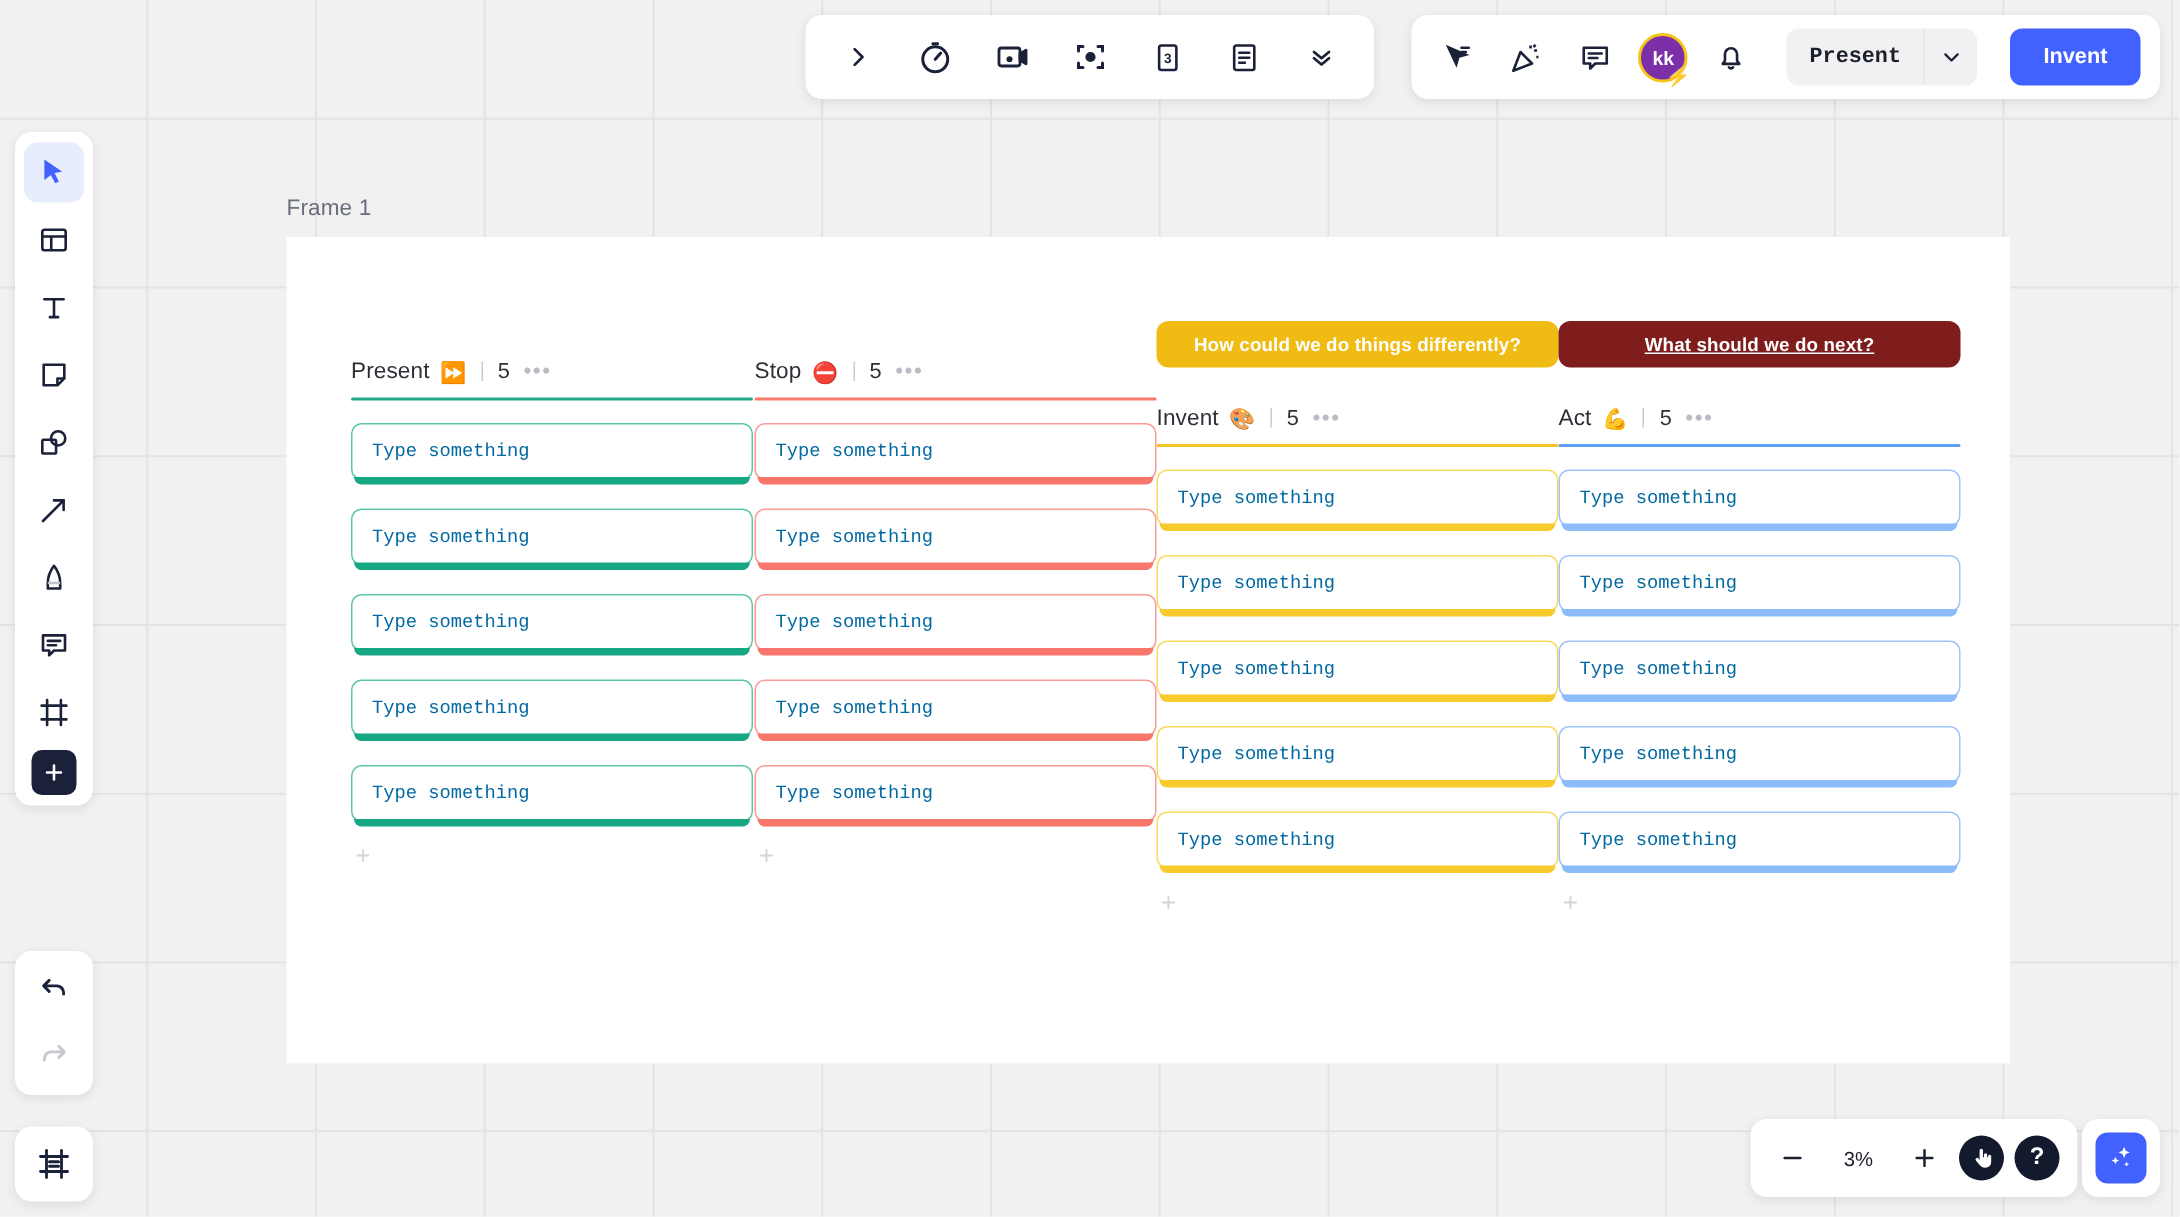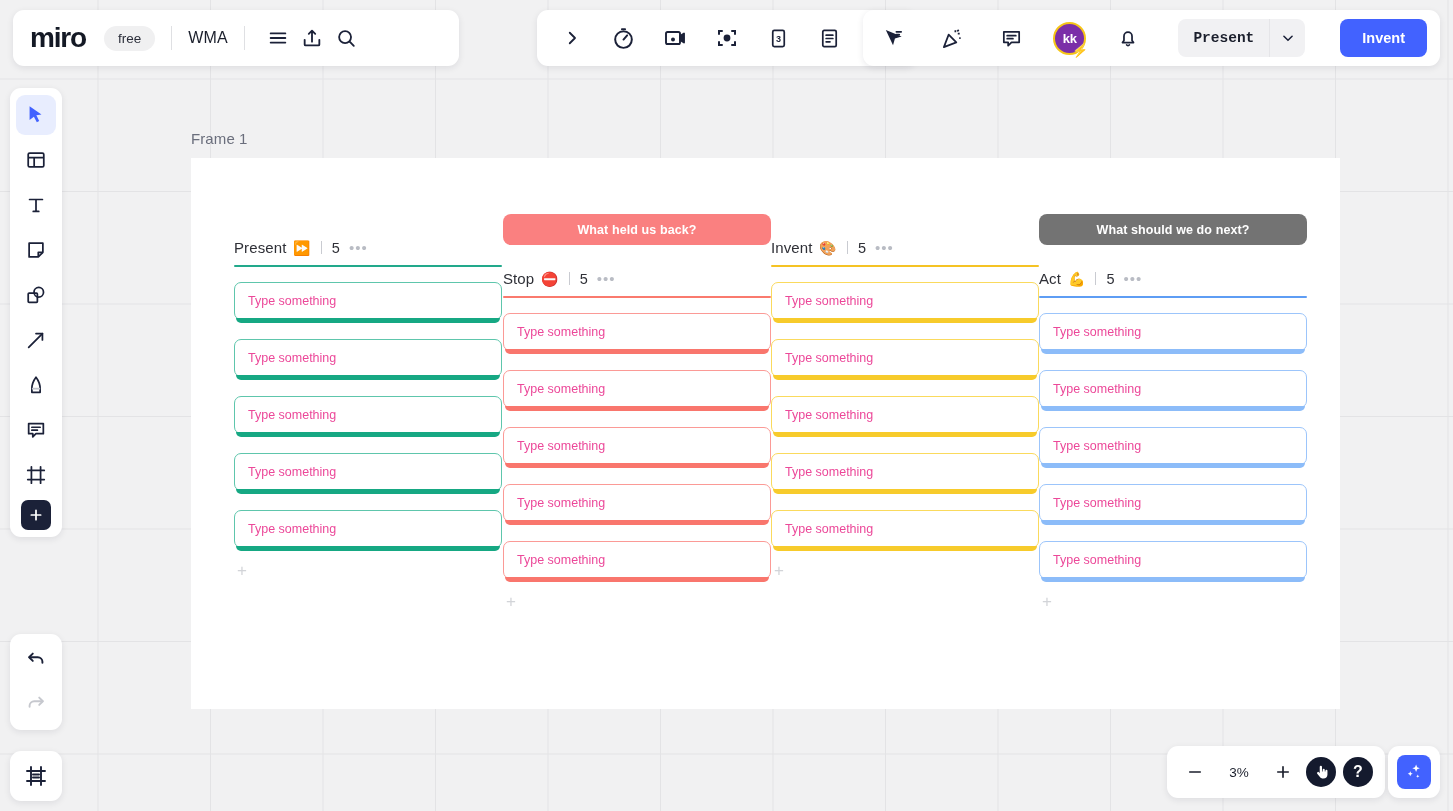--- a/index.html
+++ b/index.html
@@ -69,21 +69,21 @@
   .cards { margin-top: 15px; }
   .card {
     position: relative;
     height: 38px; margin-bottom: 19px;
     border-radius: 7px;
     background: #ffffff;
     display: flex; align-items: center;
   }
   .card .ph {
     padding-left: 13px;
-    font-size: 12.5px; color: #ec4899;
+    font-size: 12.5px; color: #0369a1; font-family: Liberation Mono, monospace;
   }
   .card::after {
     content: ""; position: absolute;
     left: 1px; right: 1px; bottom: -4px; height: 5px;
     border-radius: 0 0 7px 7px;
   }
   .addbtn {
     margin-top: -4px;
     width: 16px; height: 16px;
     color: #d2d4d8; font-size: 17px; line-height: 15px;
@@ -117,21 +117,21 @@
     background: #fff; border-radius: 11px;
     box-shadow: 0 2px 7px rgba(20,22,40,.09);
     display: flex; align-items: center; justify-content: space-between;
     padding: 0 18px;
   }
   .rightbar {
     position: absolute; right: 13px; top: 10px;
     height: 56px;
     background: #fff; border-radius: 11px;
     box-shadow: 0 2px 7px rgba(20,22,40,.09);
-    display: flex; align-items: center; padding: 0 13px; gap: 25px;
+    display: flex; align-items: center; padding: 0 13px; gap: 12px;
   }
   .avatar {
     position: relative; width: 33px; height: 33px; border-radius: 50%;
     background: #7b2fa8; border: 2.5px solid #f5c518;
     display: flex; align-items: center; justify-content: center;
     color: #fff; font-size: 13px; font-weight: bold; cursor: pointer;
   }
   .avatar .bolt {
     position: absolute; right: -4px; bottom: -4px;
     font-size: 13px; line-height: 1; color: #f5c518;
@@ -244,21 +244,20 @@
               <div class="card" style="border: 1.5px solid rgb(94, 198, 172); --b: #16a883;">
                 <span class="ph">Type something</span>
               </div>
               <div class="card" style="border: 1.5px solid rgb(94, 198, 172); --b: #16a883;">
                 <span class="ph">Type something</span>
               </div>
             </div>
             <div class="addbtn">+</div>
           </div>
           <div class="col">
-            <div class="pill" style="background: rgb(250, 128, 128);">What held us back?</div>
             <div class="colmeta">
               <span class="cname">Stop</span>
               <span class="cemoji">⛔</span>
               <span class="sep"></span>
               <span class="ccount">5</span>
               <span class="cdots">•••</span>
             </div>
             <div class="colrule" style="background: rgb(250, 122, 110);"></div>
             <div class="cards">
               <div class="card" style="border: 1.5px solid rgb(251, 154, 150); --b: #f9766d;">
@@ -273,20 +272,21 @@
               <div class="card" style="border: 1.5px solid rgb(251, 154, 150); --b: #f9766d;">
                 <span class="ph">Type something</span>
               </div>
               <div class="card" style="border: 1.5px solid rgb(251, 154, 150); --b: #f9766d;">
                 <span class="ph">Type something</span>
               </div>
             </div>
             <div class="addbtn">+</div>
           </div>
           <div class="col">
+            <div class="pill" style="background: rgb(240, 187, 18);">How could we do things differently?</div>
             <div class="colmeta">
               <span class="cname">Invent</span>
               <span class="cemoji">🎨</span>
               <span class="sep"></span>
               <span class="ccount">5</span>
               <span class="cdots">•••</span>
             </div>
             <div class="colrule" style="background: rgb(245, 195, 36);"></div>
             <div class="cards">
               <div class="card" style="border: 1.5px solid rgb(250, 218, 93); --b: #f7cb2b;">
@@ -301,21 +301,21 @@
               <div class="card" style="border: 1.5px solid rgb(250, 218, 93); --b: #f7cb2b;">
                 <span class="ph">Type something</span>
               </div>
               <div class="card" style="border: 1.5px solid rgb(250, 218, 93); --b: #f7cb2b;">
                 <span class="ph">Type something</span>
               </div>
             </div>
             <div class="addbtn">+</div>
           </div>
           <div class="col">
-            <div class="pill" style="background: #737373;">What should we do next?</div>
+            <div class="pill" style="background: #7f1d1d; text-decoration: underline;">What should we do next?</div>
             <div class="colmeta">
               <span class="cname">Act</span>
               <span class="cemoji">💪</span>
               <span class="sep"></span>
               <span class="ccount">5</span>
               <span class="cdots">•••</span>
             </div>
             <div class="colrule" style="background: rgb(94, 157, 244);"></div>
             <div class="cards">
               <div class="card" style="border: 1.5px solid rgb(156, 197, 251); --b: #8cbcf9;">
@@ -333,44 +333,20 @@
               <div class="card" style="border: 1.5px solid rgb(156, 197, 251); --b: #8cbcf9;">
                 <span class="ph">Type something</span>
               </div>
             </div>
             <div class="addbtn">+</div>
           </div>
         </div>
     </div>
   </div>
 
-  <div class="topbar">
-    <div class="logo">miro</div>
-    <div class="freebadge">free</div>
-    <div class="vsep"></div>
-    <div class="board-name">WMA</div>
-    <div class="vsep"></div>
-    <div class="ticon">
-      <svg width="22" height="22" viewBox="0 0 24 24" fill="none" stroke="#1b2138" stroke-width="2" stroke-linecap="round">
-        <path d="M4 7h16M4 12h16M4 17h16"></path>
-      </svg>
-    </div>
-    <div class="ticon">
-      <svg width="22" height="22" viewBox="0 0 24 24" fill="none" stroke="#1b2138" stroke-width="2" stroke-linecap="round" stroke-linejoin="round">
-        <path d="M12 16V4M8.5 7.5L12 4l3.5 3.5"></path>
-          <path d="M4 14v5a1 1 0 001 1h14a1 1 0 001-1v-5"></path>
-      </svg>
-    </div>
-    <div class="ticon">
-      <svg width="22" height="22" viewBox="0 0 24 24" fill="none" stroke="#1b2138" stroke-width="2" stroke-linecap="round">
-        <circle cx="11" cy="11" r="6.5"></circle>
-          <path d="M16 16l4.5 4.5"></path>
-      </svg>
-    </div>
-  </div>
 
   <div class="centerbar">
     <div class="ticon">
       <svg width="18" height="18" viewBox="0 0 24 24" fill="none" stroke="#1b2138" stroke-width="2.4" stroke-linecap="round" stroke-linejoin="round">
           <path d="M9 5l7 7-7 7"></path>
         </svg>
     </div>
     <div class="ticon">
       <svg width="25" height="25" viewBox="0 0 24 24" fill="none" stroke="#1b2138" stroke-width="1.9" stroke-linecap="round">
         <circle cx="12" cy="13" r="8"></circle>

